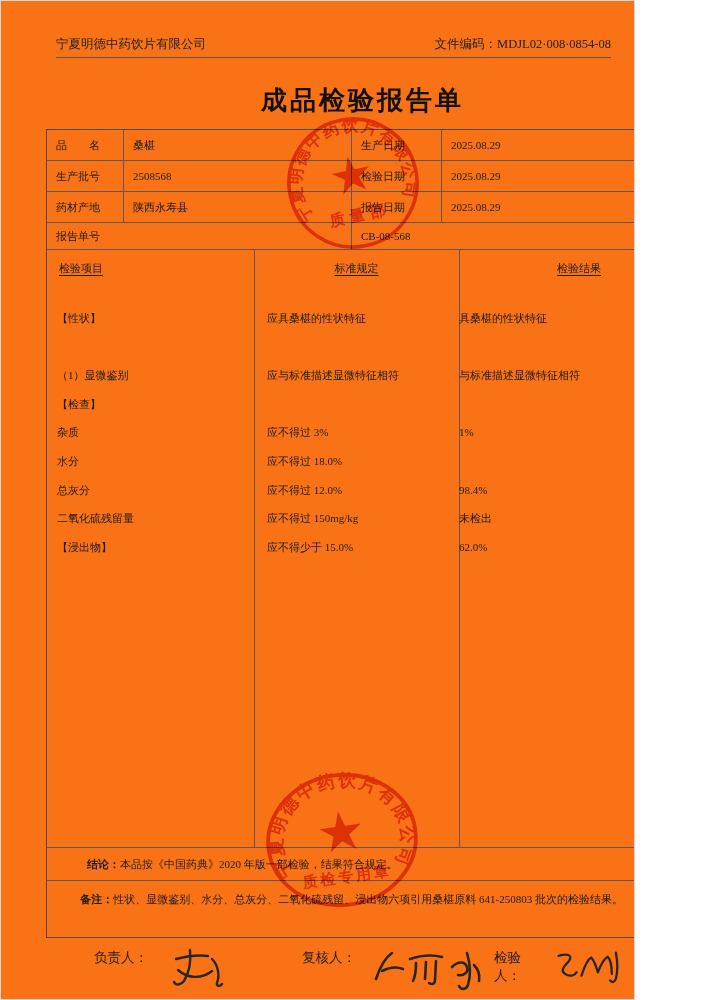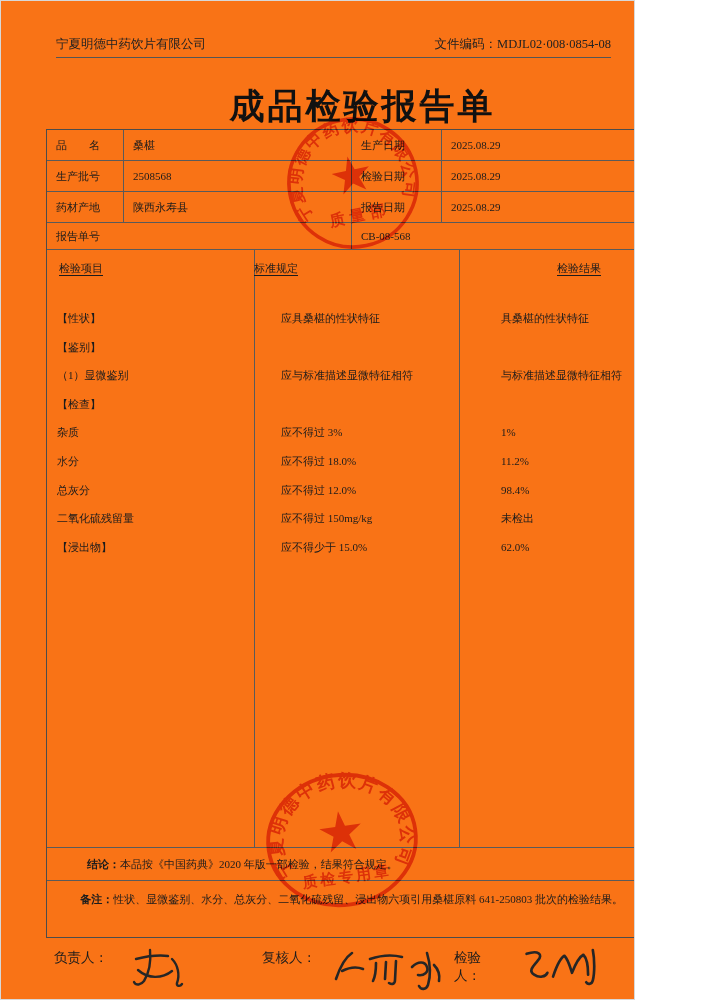--- a/index.html
+++ b/index.html
@@ -7,55 +7,55 @@
     position:relative;width:635px;height:1000px;background:#f97316;
     font-family:"Liberation Serif","DejaVu Serif",serif;color:#1c1c1c;
     overflow:hidden;box-sizing:border-box;border:1px solid #d8d8d8;
   }
   
   .doc-header{position:absolute;left:55px;right:23px;top:30px;height:22px;
     display:flex;justify-content:space-between;align-items:flex-end;font-size:12.5px;color:#222;}
   .header-rule{position:absolute;left:55px;right:23px;top:56px;border-top:1.5px solid #555;}
   .doc-title{position:absolute;left:0;width:723px;top:82px;text-align:center;
     font-family:"Liberation Sans","DejaVu Sans",sans-serif;
-    font-size:35px;font-weight:bold;letter-spacing:3px;color:#111;}
+    font-size:26px;font-weight:bold;letter-spacing:3px;color:#111;}
   
   .report-table{position:absolute;left:45px;top:128px;width:618px;height:809px;
     box-sizing:border-box;border:1.5px solid #4c4c4c;font-size:11px;}
   .info-grid{display:grid;grid-template-columns:77px 228px 90px 223px;
     grid-template-rows:31px 31px 31px 27px;box-sizing:border-box;}
   .info-grid > div{box-sizing:border-box;border-right:1px solid #5a5a5a;border-bottom:1px solid #5a5a5a;
     display:flex;align-items:center;padding-left:9px;white-space:nowrap;overflow:hidden;}
   .info-grid > div.no-r{border-right:none;}
   .rpt-label{grid-column:1 / span 2;}
   .rpt-value{grid-column:3 / span 2;border-right:none !important;}
   .serif-num{font-family:"Liberation Serif","DejaVu Serif",serif;}
   
   .tests-section{position:relative;height:598px;box-sizing:border-box;border-bottom:1px solid #5a5a5a;}
   .vline{position:absolute;top:0;bottom:0;width:1px;background:#5a5a5a;}
   .vline.v1{left:207px;} .vline.v2{left:412px;}
   .tests-head{position:absolute;top:7px;left:0;right:0;display:flex;height:22px;line-height:22px;}
   .tests-head .c1{width:207px;padding-left:12px;box-sizing:border-box;}
-  .tests-head .c2{width:205px;text-align:left;}
+  .tests-head .c2{width:205px;text-align:center;}
   .tests-head .c3{flex:1;text-align:center;padding-left:36px;}
   .tests-head span{text-decoration:underline;text-underline-offset:3px;}
   .tests-body{position:absolute;top:54px;left:0;right:0;}
-  .test-row{display:flex;height:28.6px;line-height:28.6px;white-space:nowrap;gap:14px;}
+  .test-row{display:flex;height:28.6px;line-height:28.6px;white-space:nowrap;}
   .test-row .c1{width:207px;padding-left:10px;box-sizing:border-box;overflow:hidden;}
   .test-row .c2{width:205px;padding-left:13px;box-sizing:border-box;overflow:hidden;}
-  .test-row .c3{flex:1;padding-left:14px;box-sizing:border-box;overflow:hidden;}
+  .test-row .c3{flex:1;box-sizing:border-box;overflow:hidden;}
   
   .conclusion-row{height:33px;box-sizing:border-box;border-bottom:1px solid #5a5a5a;
     display:flex;align-items:center;padding-left:40px;}
   .remark-row{height:57px;box-sizing:border-box;padding:5px 10px 0 8px;line-height:26px;}
   .remark-row p{margin:0;text-indent:2.3em;}
   .bold-label{font-weight:bold;}
   
   .sign-row{position:absolute;left:45px;right:25px;top:942px;height:55px;font-size:13.5px;}
-  .sign-item{position:absolute;top:6px;display:flex;align-items:flex-start;}
+  .sign-item{position:absolute;top:6px;display:flex;align-items:flex-start;margin-left:40px;}
   .sign-item .sig-svg{margin-left:14px;margin-top:-6px;}
   .s1{left:8px;} .s2{left:216px;} .s3{left:408px;}
   
   .stamp{position:absolute;opacity:0.82;mix-blend-mode:multiply;pointer-events:none;}
   .stamp-top{left:284px;top:114px;width:136px;height:136px;transform:rotate(-12deg);}
   .stamp-bottom{left:262px;top:768px;width:158px;height:142px;transform:rotate(-8deg);}
 </style>
 </head>
 <body>
 
@@ -101,21 +101,20 @@
         <div class="c3"><span>检验结果</span></div>
       </div>
 
       <div class="tests-body">
         <div class="test-row">
           <div class="c1">【性状】</div>
           <div class="c2">应具桑椹的性状特征</div>
           <div class="c3">具桑椹的性状特征</div>
         </div>
         <div class="test-row">
-          <div class="c1">【鉴别】</div>
           <div class="c2"></div>
           <div class="c3"></div>
         </div>
         <div class="test-row">
           <div class="c1">（1）显微鉴别</div>
           <div class="c2">应与标准描述显微特征相符</div>
           <div class="c3">与标准描述显微特征相符</div>
         </div>
         <div class="test-row">
           <div class="c1">【检查】</div>
@@ -123,21 +122,20 @@
           <div class="c3"></div>
         </div>
         <div class="test-row">
           <div class="c1">杂质</div>
           <div class="c2">应不得过 3%</div>
           <div class="c3">1%</div>
         </div>
         <div class="test-row">
           <div class="c1">水分</div>
           <div class="c2">应不得过 18.0%</div>
-          <div class="c3">11.2%</div>
         </div>
         <div class="test-row">
           <div class="c1">总灰分</div>
           <div class="c2">应不得过 12.0%</div>
           <div class="c3">98.4%</div>
         </div>
         <div class="test-row">
           <div class="c1">二氧化硫残留量</div>
           <div class="c2">应不得过 150mg/kg</div>
           <div class="c3">未检出</div>

